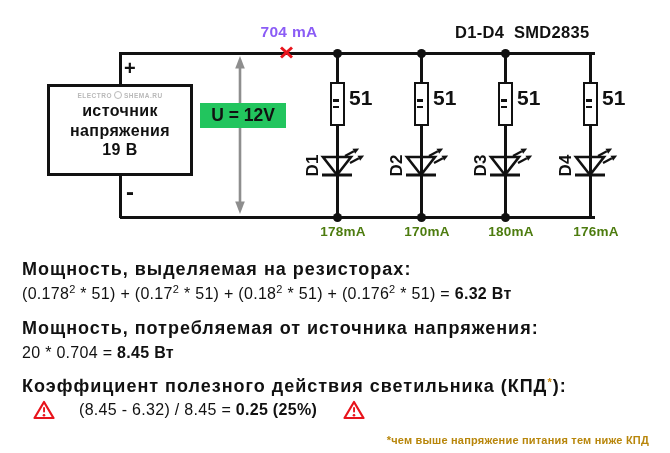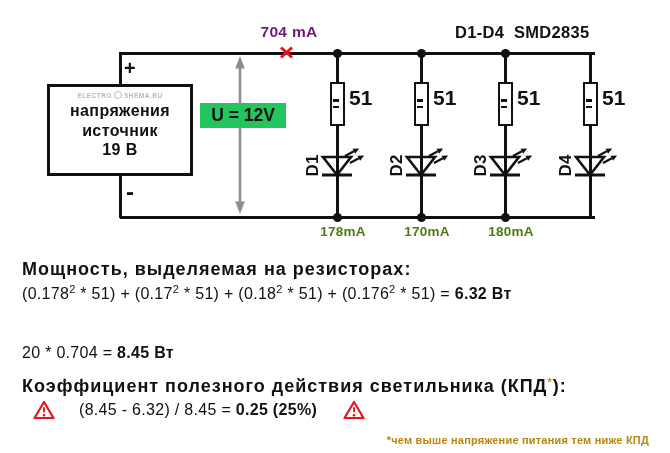--- a/index.html
+++ b/index.html
@@ -14,21 +14,21 @@
   .wm-logo{display:inline-block;width:8px;height:8px;border:1.5px solid #b9b9b9;border-radius:50%;box-sizing:border-box;}
   .srctext{font-weight:bold;font-size:16px;line-height:19.5px;letter-spacing:.4px;margin-top:2px;}
   .sign{position:absolute;font-weight:bold;z-index:4;}
   .plus{left:124px;top:57px;font-size:20px;}
   .minus{left:126px;top:178px;font-size:24px;}
   
   .varrow{position:absolute;left:231px;top:55px;z-index:1;}
   .vlabel{position:absolute;left:200px;top:103px;width:86px;text-align:center;background:#22c55e;
           font-weight:bold;font-size:17.5px;z-index:2;padding:2px 0;}
   
-  .totcur{position:absolute;left:246px;top:23px;width:86px;text-align:center;color:#701a75;
+  .totcur{position:absolute;left:246px;top:23px;width:86px;text-align:center;color:#8b5cf6;
           font-weight:bold;font-size:15.5px;letter-spacing:.3px;}
   .xmark{position:absolute;left:279px;top:46px;z-index:4;}
   .partlabel{position:absolute;left:455px;top:23px;font-weight:bold;font-size:16.5px;
              letter-spacing:.3px;white-space:pre;}
   
   .branch{position:absolute;top:53px;width:96px;height:164px;}
   .branch-wire{left:44px;top:0;width:3px;height:164px;}
   .jdot{position:absolute;width:9px;height:9px;border-radius:50%;background:#111;left:40.5px;}
   .jdot.top{top:-4.5px;} .jdot.bot{top:159.5px;}
   .resistor{position:absolute;left:37.5px;top:29px;width:15px;height:44px;border:2.5px solid #111;
@@ -63,22 +63,22 @@
   <div class="wire" style="left:118.5px;top:51.5px;width:3px;height:34px;"></div>
   <div class="wire" style="left:118.5px;top:175px;width:3px;height:43px;"></div>
 
   <div class="srcbox">
     <div class="wm">
       <span>ELECTRO</span>
       <span class="wm-logo"></span>
       <span>SHEMA.RU</span>
     </div>
     <div class="srctext">
+      <div>источник</div>
       <div>напряжения</div>
-      <div>источник</div>
       <div>19 В</div>
     </div>
   </div>
   <div class="sign plus">+</div>
   <div class="sign minus">-</div>
 
   <svg class="varrow" width="18" height="160" viewBox="0 0 18 160">
     <line x1="9" y1="11" x2="9" y2="149" stroke="#8e8e8e" stroke-width="2.6"></line>
     <polygon points="9,1 4.2,13.5 13.8,13.5" fill="#8e8e8e"></polygon>
     <polygon points="9,159 4.2,146.5 13.8,146.5" fill="#8e8e8e"></polygon>
@@ -180,26 +180,28 @@
         <g transform="translate(38,15) rotate(-28)">
           <line x1="0" y1="0" x2="10" y2="0" stroke="#111" stroke-width="2.2"></line>
           <polygon points="10,-2.8 16,0 10,2.8" fill="#111"></polygon>
         </g>
         <g transform="translate(43,22) rotate(-28)">
           <line x1="0" y1="0" x2="10" y2="0" stroke="#111" stroke-width="2.2"></line>
           <polygon points="10,-2.8 16,0 10,2.8" fill="#111"></polygon>
         </g>
       </svg>
       <div class="dlabel">D4</div>
+      <div class="cur">176mA</div>
     </div>
     </div>
 
   <div class="calc-heading" style="top:259px;"><span>Мощность, выделяемая на резисторах:</span></div>
   <div class="calc-formula" style="top:285px;"><span>(0.178</span><span class="sup">2</span><span> * 51) + (0.17</span><span class="sup">2</span><span> * 51) + (0.18</span><span class="sup">2</span><span> * 51) + (0.176</span><span class="sup">2</span><span> * 51) = </span><span class="b">6.32 Вт</span></div>
 
+  <div class="calc-heading" style="top:318px;"><span>Мощность, потребляемая от источника напряжения:</span></div>
   <div class="calc-formula" style="top:344px;"><span>20 * 0.704 = </span><span class="b">8.45 Вт</span></div>
 
   <div class="calc-heading" style="top:376px;"><span>Коэффициент полезного действия светильника (КПД</span><span class="sup c-gold">*</span><span>):</span></div>
   <div class="kpd-row">
     <svg class="warn1" width="22" height="20" viewBox="0 0 22 20">
       <polygon points="11,2 20.5,18 1.5,18" fill="#fff" stroke="#e8141c" stroke-width="2.2" stroke-linejoin="round"></polygon>
       <rect x="10.1" y="7" width="1.9" height="5.4" rx="0.9" fill="#e8141c"></rect>
       <circle cx="11" cy="15.2" r="1.3" fill="#e8141c"></circle>
     </svg>
     <div class="calc-formula"><span>(8.45 - 6.32) / 8.45 = </span><span class="b">0.25 (25%)</span></div>

